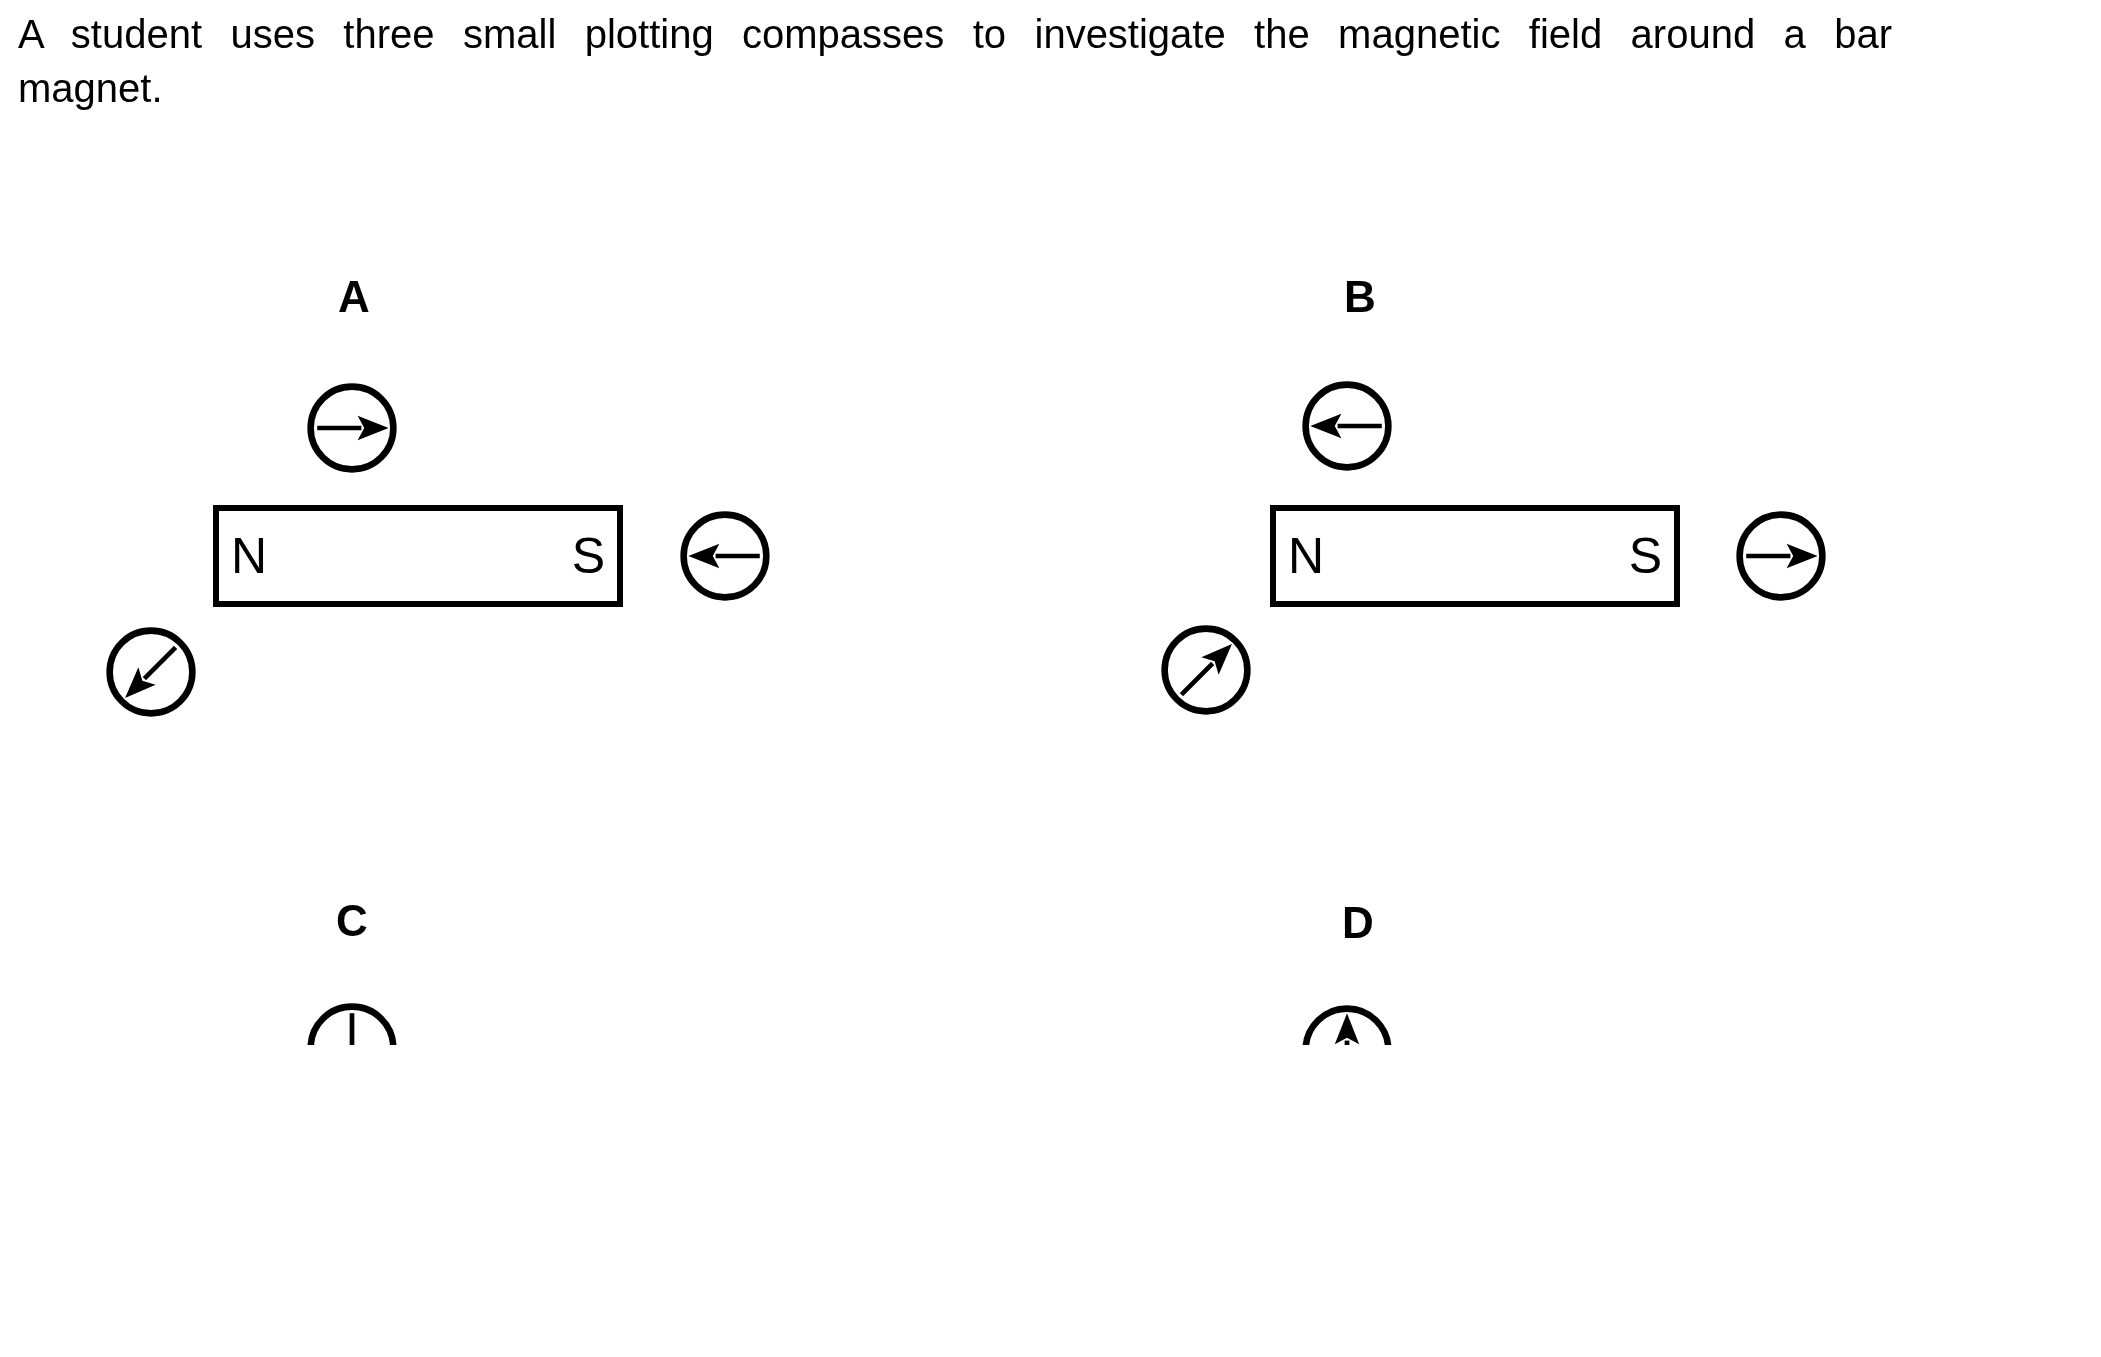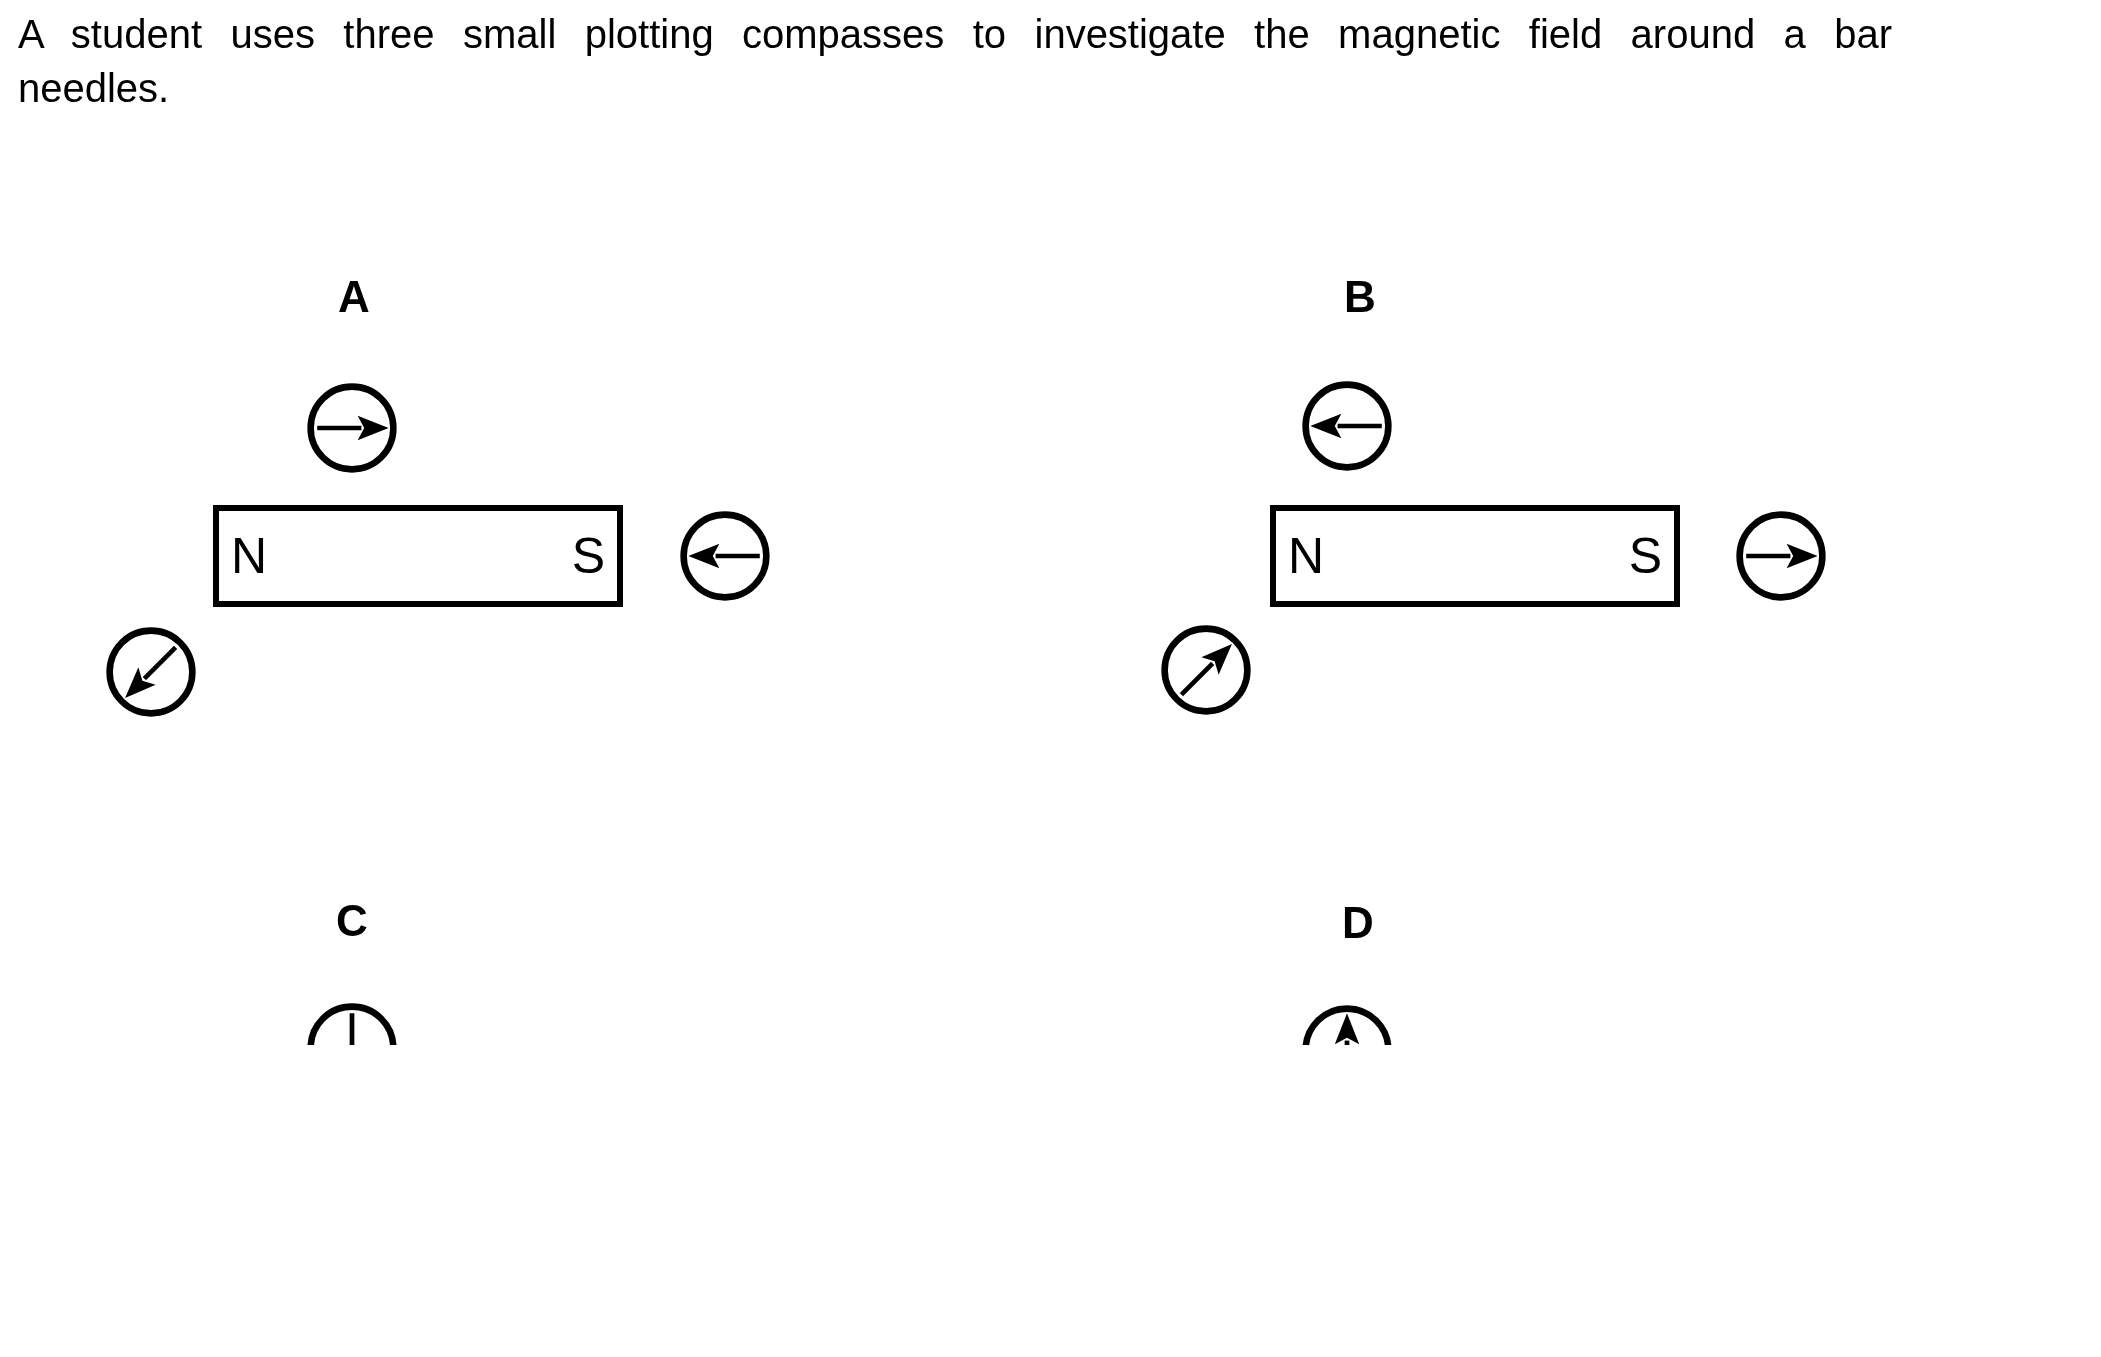--- a/index.html
+++ b/index.html
@@ -53,21 +53,21 @@
     width: 94px;
     height: 94px;
   }
 </style>
 </head>
 <body>
 
 <div id="page">
 
   <div class="textline justify-line" style="top: 8px;">A student uses three small plotting compasses to investigate the magnetic field around a bar</div>
-  <div class="textline" style="top: 62px;">needles.</div>
+  <div class="textline" style="top: 62px;">magnet.</div>
 
   <div>
     <div class="dlabel" style="left: 354px; top: 272px;">A</div>
 
     <svg class="compass" style="left: 305px; top: 381px;" viewBox="0 0 100 100">
       <circle cx="50" cy="50" r="44" fill="#ffffff" stroke="#000000" stroke-width="7"></circle>
       <g transform="rotate(0 50 50)">
         <line x1="13" y1="50" x2="60" y2="50" stroke="#000000" stroke-width="5"></line>
         <polygon points="56,37 89,50 56,63 63,50" fill="#000000"></polygon>
       </g>

